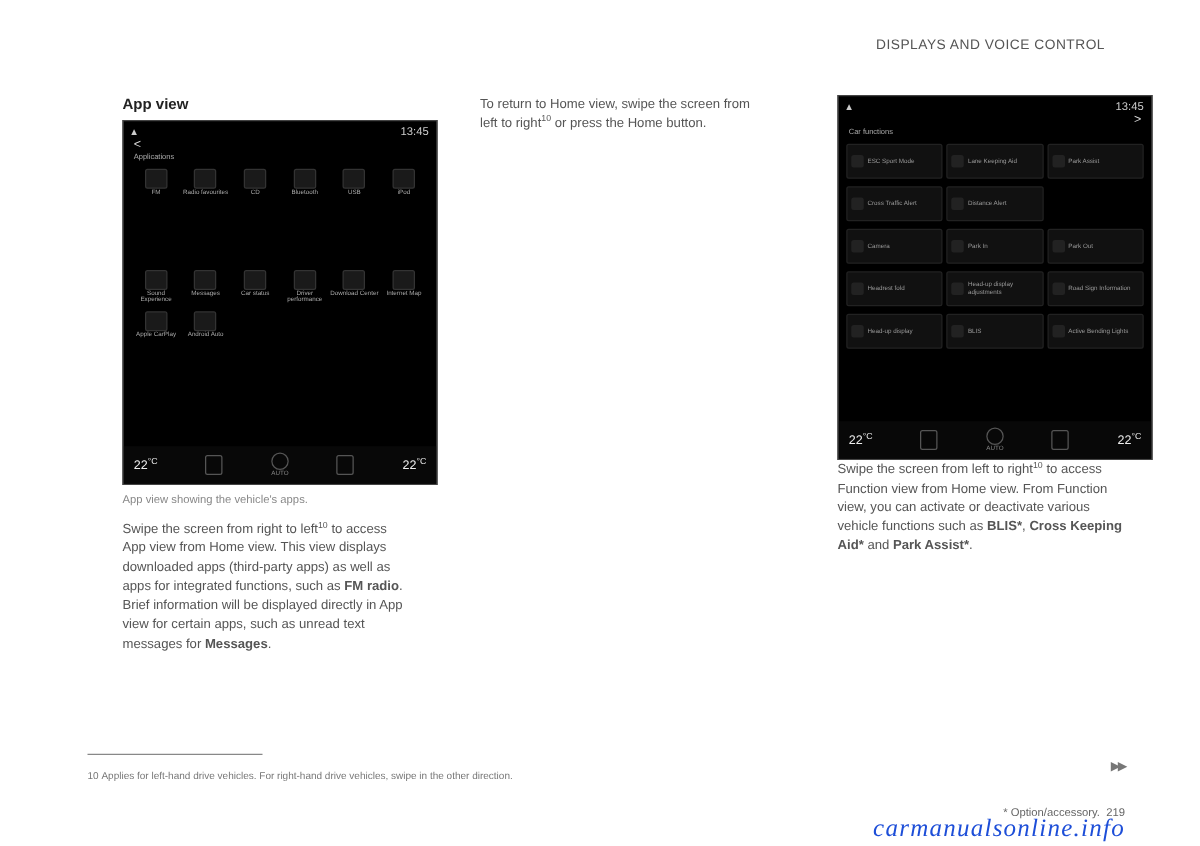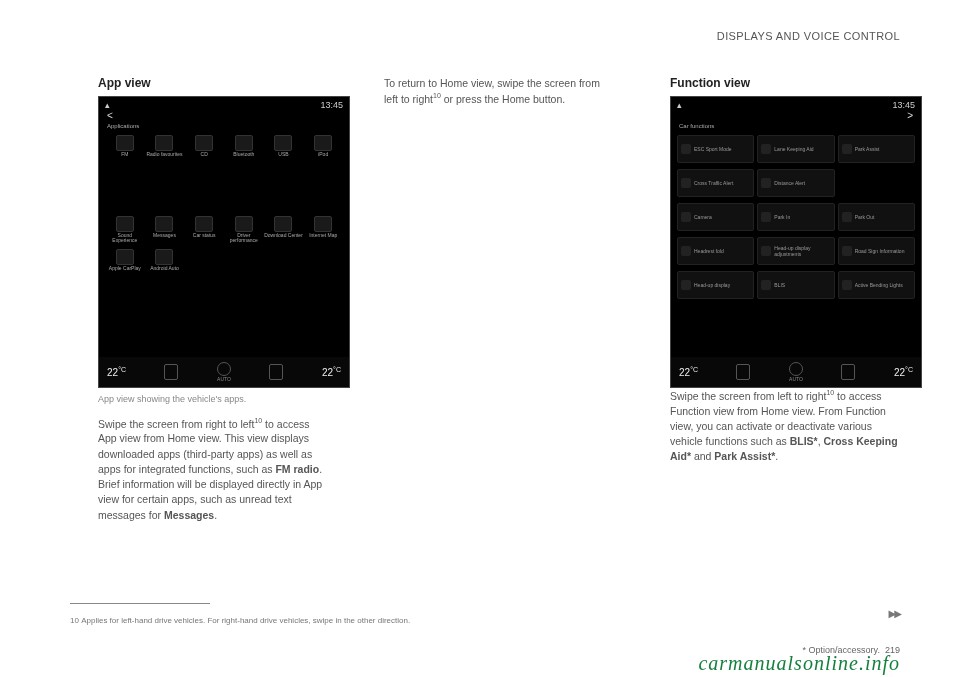--- a/index.html
+++ b/index.html
@@ -9,21 +9,21 @@
     height: 677px;
     background: #fff;
     font-family: Arial, Helvetica, sans-serif;
     color: #333;
     position: relative;
     overflow: hidden;
   }
   .page-header {
     position: absolute;
     top: 30px;
-    right: 60px;
+    right: 76px;
     font-size: 11px;
     letter-spacing: 0.4px;
     color: #555;
   }
   .columns {
     display: flex;
     gap: 28px;
     padding: 76px 60px 0 70px;
   }
   .col {
@@ -189,21 +189,21 @@
     bottom: 58px;
     font-size: 10px;
     color: #777;
     letter-spacing: -2px;
   }
   .watermark {
     position: absolute;
     bottom: 2px;
     right: 60px;
     font-size: 20px;
-    color: #15803d;
+    color: #1d4ed8;
     font-family: Georgia, serif;
     font-style: italic;
     letter-spacing: 1px;
     pointer-events: none;
   }
 </style>
 </head>
 <body>
 
 <div class="page-header">DISPLAYS AND VOICE CONTROL</div>
@@ -301,21 +301,20 @@
     </p>
   </div>
 
   <div class="col">
     <p class="body-text">
       <span>To return to Home view, swipe the screen from left to right</span><sup>10</sup><span> or press the Home button.</span>
     </p>
   </div>
 
   <div class="col">
-    <h3 class="section-title">Function view</h3>
 
     <div class="device">
       <div class="dev-topbar">
         <span>▴</span>
         <span>13:45</span>
       </div>
       <div class="dev-nav" style="text-align:right">&gt;</div>
       <div class="dev-sub">Car functions</div>
       <div class="func-rows">
         <div class="func-row">

